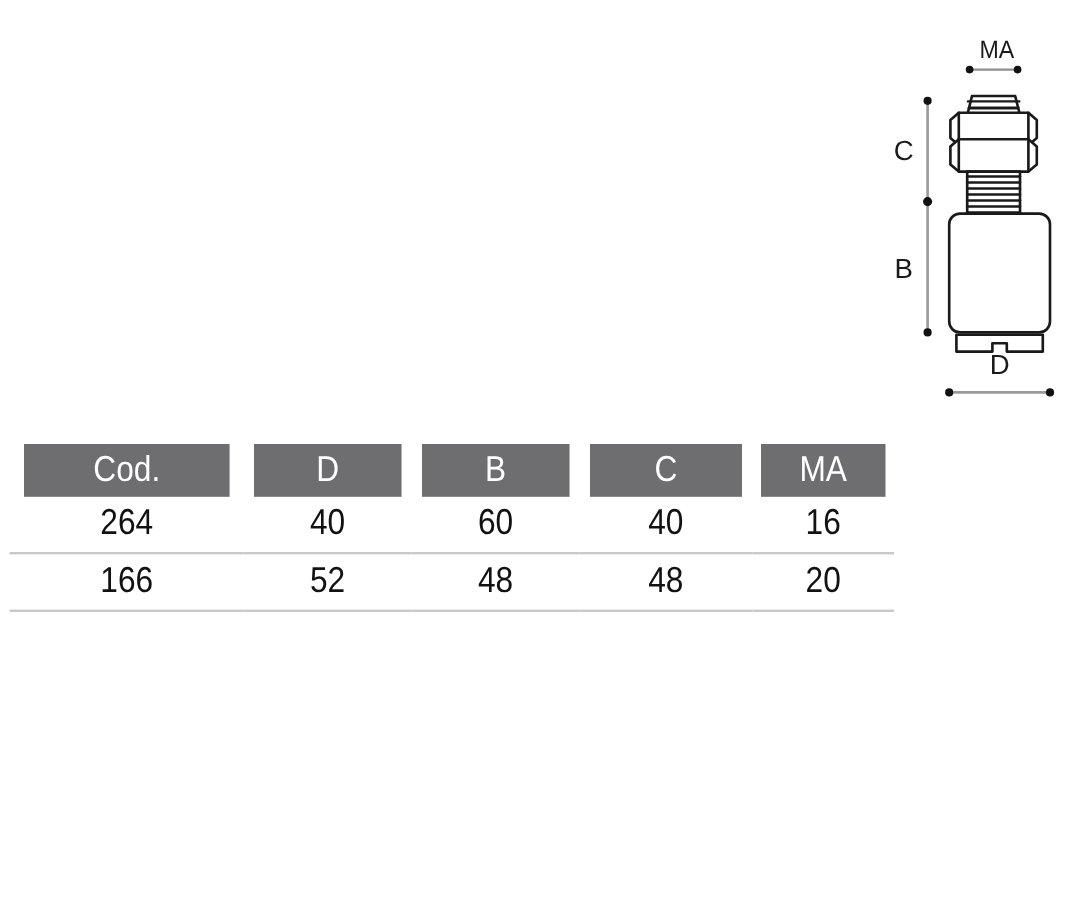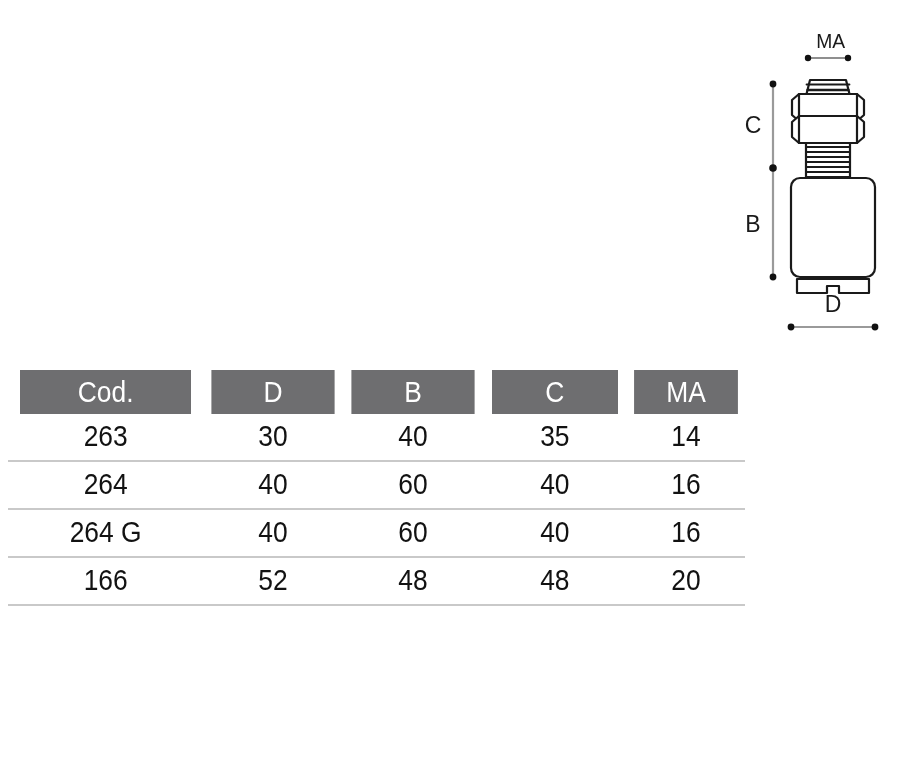--- a/index.html
+++ b/index.html
@@ -157,35 +157,21 @@
       <tr>
         <th>Cod.</th>
         <th>D</th>
         <th>B</th>
         <th>C</th>
         <th>MA</th>
       </tr>
     </thead>
     <tbody>
       <tr>
-        <td>263</td>
-        <td>30</td>
-        <td>40</td>
-        <td>35</td>
-        <td>14</td>
-      </tr>
-      <tr>
         <td>264</td>
-        <td>40</td>
-        <td>60</td>
-        <td>40</td>
-        <td>16</td>
-      </tr>
-      <tr>
-        <td>264 G</td>
         <td>40</td>
         <td>60</td>
         <td>40</td>
         <td>16</td>
       </tr>
       <tr>
         <td>166</td>
         <td>52</td>
         <td>48</td>
         <td>48</td>

